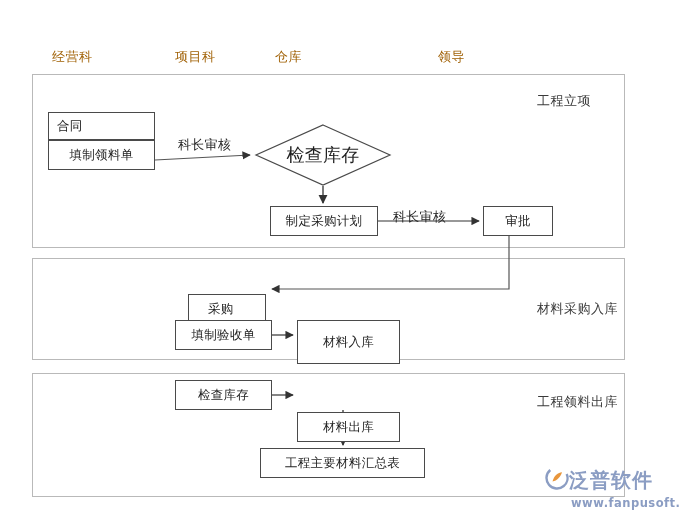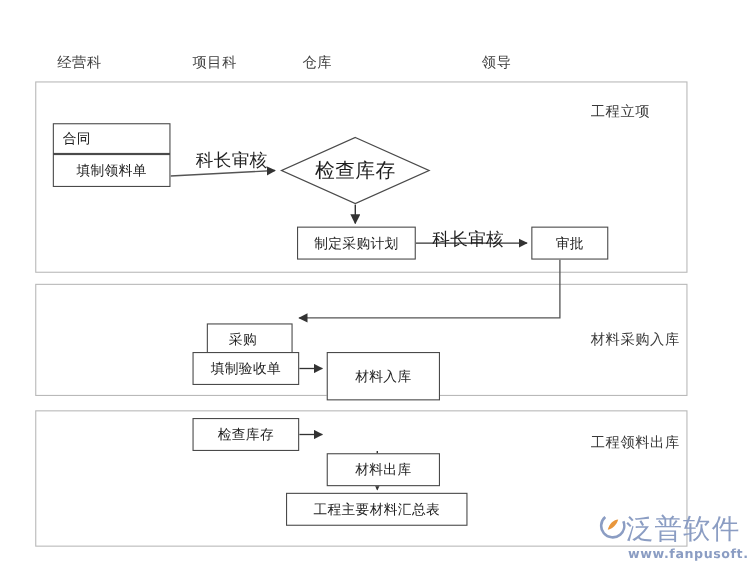--- a/index.html
+++ b/index.html
@@ -15,21 +15,21 @@
     position: relative;
     width: 680px;
     height: 520px;
     background: #ffffff;
     overflow: hidden;
   }
   
   .col-header {
     position: absolute;
     font-size: 13px;
-    color: #404040;
+    color: #a16207;
     white-space: nowrap;
     letter-spacing: 0.5px;
   }
   
   .lane {
     position: absolute;
     border: 1px solid #b9b9b9;
     background: #ffffff;
     box-sizing: border-box;
   }
@@ -76,21 +76,21 @@
     align-items: center;
     justify-content: center;
     font-size: 18px;
     color: #1e1e1e;
     white-space: nowrap;
     letter-spacing: 0.3px;
   }
   
   .edge-label {
     position: absolute;
-    font-size: 16px;
+    font-size: 13px;
     color: #1e1e1e;
     white-space: nowrap;
     letter-spacing: 0.3px;
   }
   
   #edges {
     position: absolute;
     top: 0; left: 0;
     width: 680px;
     height: 520px;
@@ -101,22 +101,22 @@
     position: absolute;
     display: flex;
     flex-direction: column;
     align-items: flex-start;
   }
   .wm-row {
     display: flex;
     align-items: center;
   }
   .wm-text {
-    font-size: 25px;
-    font-weight: normal;
+    font-size: 20px;
+    font-weight: bold;
     color: #8b9dc3;
     letter-spacing: 1px;
     line-height: 1;
   }
   .wm-url {
     font-size: 11.5px;
     font-weight: bold;
     color: #8b9dc3;
     letter-spacing: 0.5px;
     margin-top: 2px;

